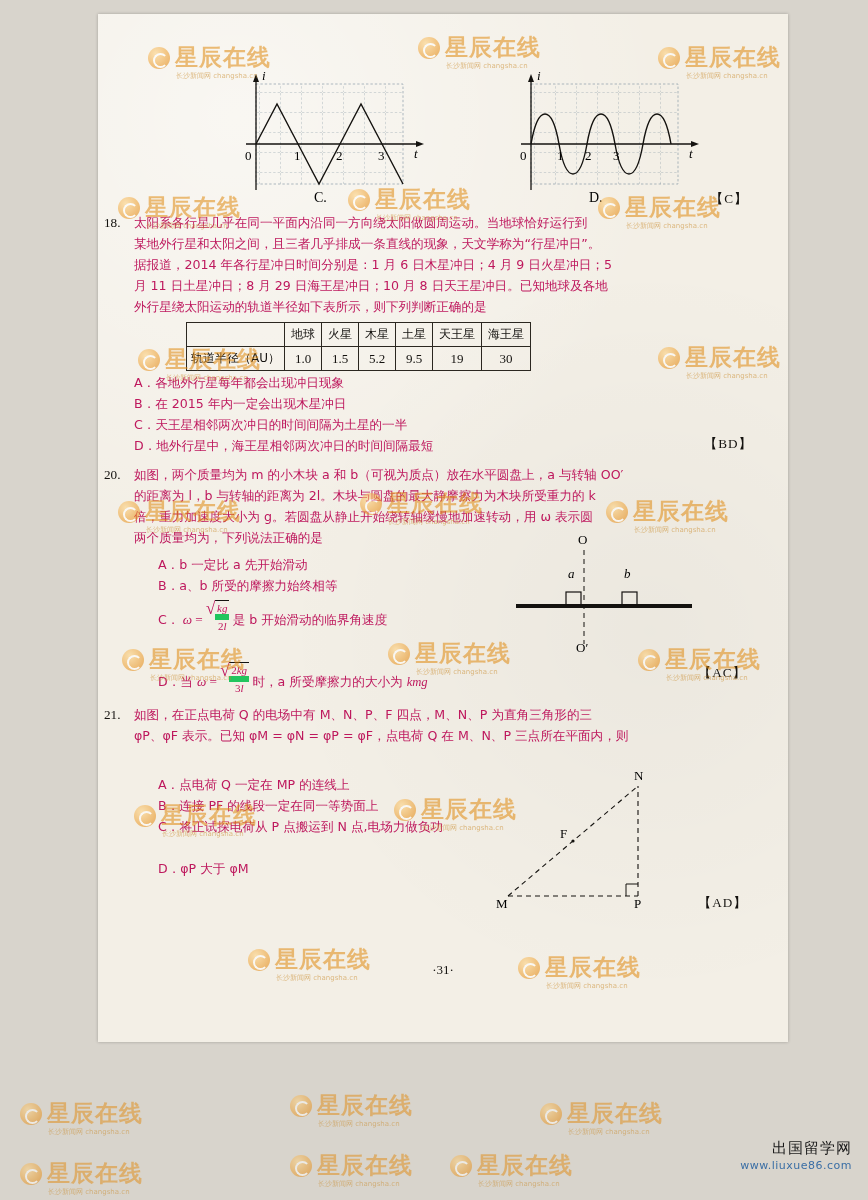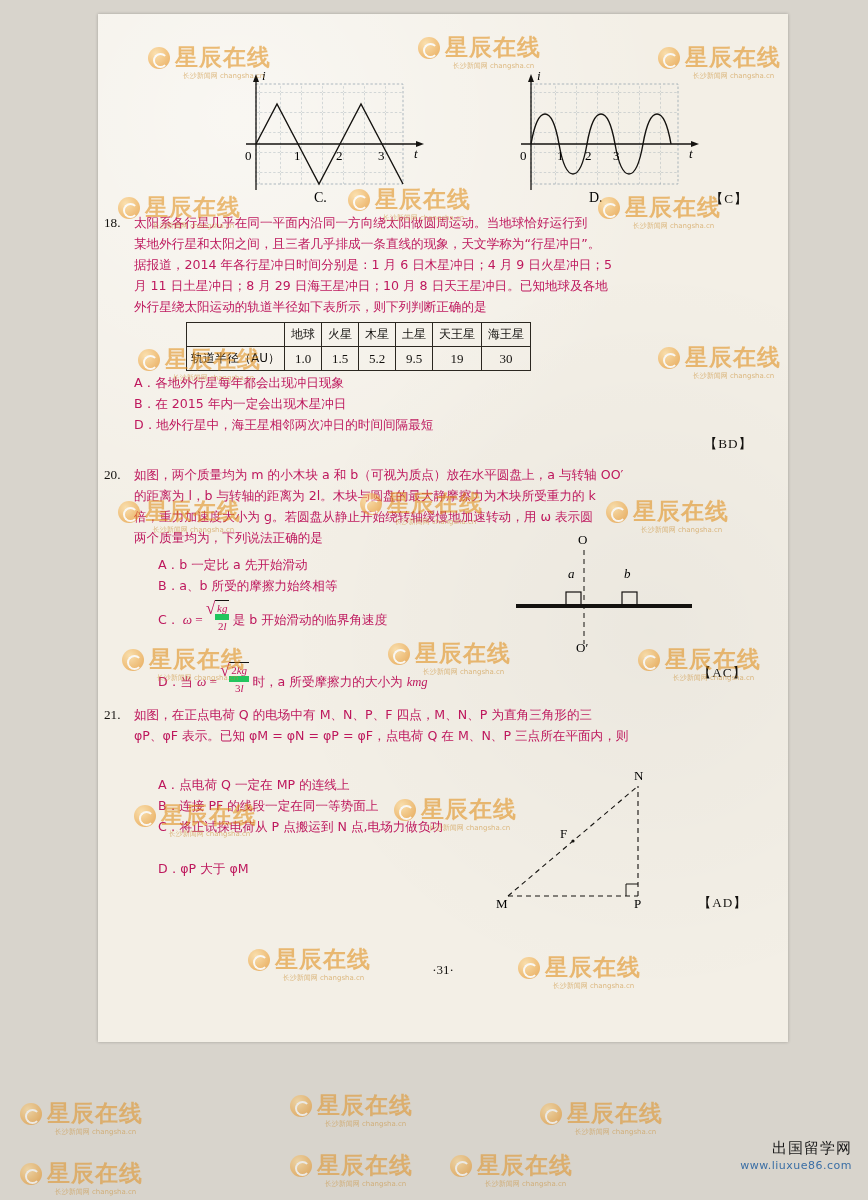--- a/index.html
+++ b/index.html
@@ -31,21 +31,21 @@
     position:absolute;
     color:#e08a10;
     font-family:"DejaVu Sans", sans-serif;
     font-weight:bold;
     font-size:23px;
     letter-spacing:1px;
     opacity:.55;
     white-space:nowrap;
     pointer-events:none;
   }
-  .wm .sub{display:block;font-size:7px;font-weight:normal;letter-spacing:0;color:#c98a2a;margin-top:-2px;text-align:center;}
+  .wm .sub{display:block;font-size:7px;font-weight:normal;letter-spacing:0;color:#c98a2a;margin-top:-2px;}
   .wm .logo{
     display:inline-block;width:22px;height:22px;border-radius:50%;
     background:radial-gradient(circle at 35% 30%, #ffd27f, #e88d12 70%, #c06a00);
     margin-right:5px;vertical-align:-4px;position:relative;
   }
   .wm .logo:after{
     content:"";position:absolute;left:5px;top:6px;width:11px;height:11px;
     border:2px solid #fff;border-radius:50%;border-right-color:transparent;
   }
   .wmbig{opacity:.5;}
@@ -172,20 +172,21 @@
       <td class="val">9.5</td>
       <td class="val">19</td>
       <td class="val">30</td>
     </tr>
   </tbody>
       </table>
 
   <div class="q cn" style="left:36px;top:358px;width:520px;">
     <div>A．各地外行星每年都会出现冲日现象</div>
     <div>B．在 2015 年内一定会出现木星冲日</div>
+    <div>C．天王星相邻两次冲日的时间间隔为土星的一半</div>
     <div>D．地外行星中，海王星相邻两次冲日的时间间隔最短</div>
   </div>
   <span class="ans" style="left:606px;top:421px;">【BD】</span>
 
   <span class="num" style="left:6px;top:450px;">20.</span>
   <div class="q cn" style="left:36px;top:450px;width:560px;">
     <div>如图，两个质量均为 m 的小木块 a 和 b（可视为质点）放在水平圆盘上，a 与转轴 OO′</div>
     <div>的距离为 l，b 与转轴的距离为 2l。木块与圆盘的最大静摩擦力为木块所受重力的 k</div>
     <div>倍，重力加速度大小为 g。若圆盘从静止开始绕转轴缓慢地加速转动，用 ω 表示圆</div>
     <div>两个质量均为，下列说法正确的是</div>

